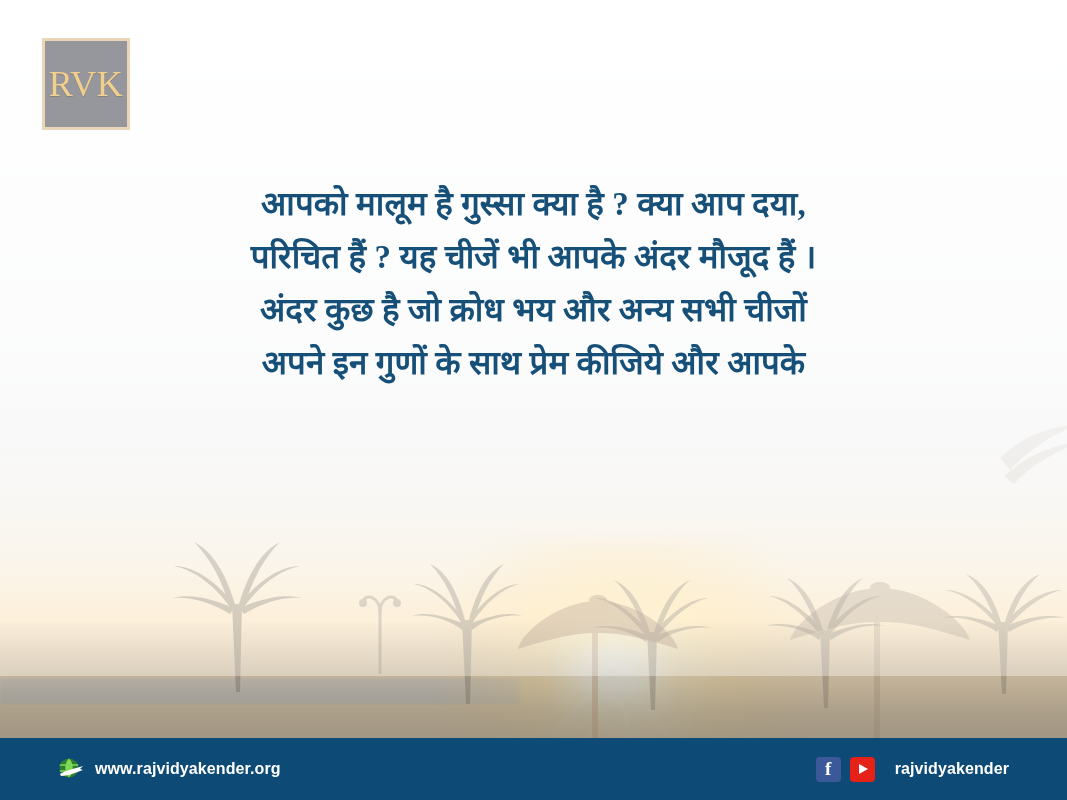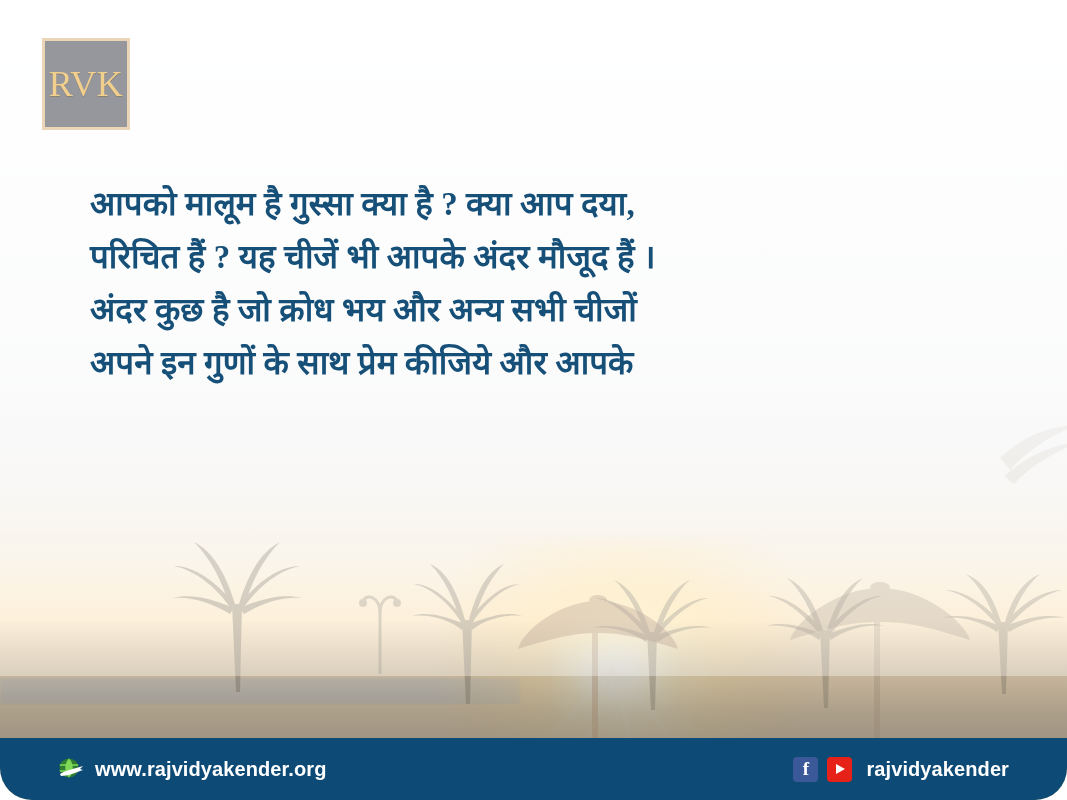--- a/index.html
+++ b/index.html
@@ -20,21 +20,20 @@
         #f4f5f7 28%,
         #eef0f2 42%,
         #eeeef0 52%,
         #f2efe9 62%,
         #f7eedd 70%,
         #fbe9c9 76%,
         #f9e2bc 82%,
         #f6dcb0 88%,
         #f3d8a8 94%,
         #f0d5a4 100%);
-    border-radius:32px;
   }
 
   
   .scene{position:absolute;left:0;right:0;bottom:62px;top:0;overflow:hidden;}
 
   .sea{
     position:absolute;left:0;width:520px;height:26px;top:678px;
     background:linear-gradient(to bottom,#c3cdd6,#b9c4ce);
     opacity:.55;filter:blur(1px);
   }
@@ -108,20 +107,21 @@
     font-family:"Liberation Serif","DejaVu Serif",serif;
     font-size:36px;letter-spacing:.5px;
     color:#f1cf8f;line-height:1;
     text-shadow:0 1px 0 rgba(120,90,40,.35);
     user-select:none;
   }
 
   
   .quote{
     position:absolute;left:90px;right:90px;top:178px;
+    text-align:center;
   }
   .qline{
     font-family:"Liberation Serif","DejaVu Serif",serif;
     font-weight:700;
     font-size:33px;
     line-height:53px;
     color:#165078;
     white-space:nowrap;
     letter-spacing:.1px;
   }
@@ -136,24 +136,24 @@
   .footer{
     position:absolute;left:0;right:0;bottom:0;height:62px;
     background:#0d4a75;
     display:flex;align-items:center;
     box-sizing:border-box;
     padding:0 58px 0 58px;
   }
   .fl{display:flex;align-items:center;gap:11px;}
   .fr{display:flex;align-items:center;gap:9px;margin-left:auto;}
   .furl,.fhandle{
-    color:#ffffff;font-size:20px;font-weight:700;
+    color:#ffffff;font-size:16px;font-weight:700;
     font-family:"Liberation Sans",sans-serif;letter-spacing:.1px;
   }
-  .fhandle{margin-left:5px;}
+  .fhandle{margin-left:11px;}
   .globe{width:26px;height:24px;display:block;}
   .sq{width:25px;height:25px;border-radius:4px;display:flex;
       align-items:center;justify-content:center;}
   .fb{background:#3b5998;}
   .fb span{color:#fff;font-family:"Liberation Serif",serif;font-weight:700;
            font-size:19px;line-height:1;position:relative;top:-1px;}
   .yt{background:#e62117;}
   .ytri{width:0;height:0;border-left:9px solid #fff;
         border-top:5.5px solid transparent;border-bottom:5.5px solid transparent;
         margin-left:2px;}

